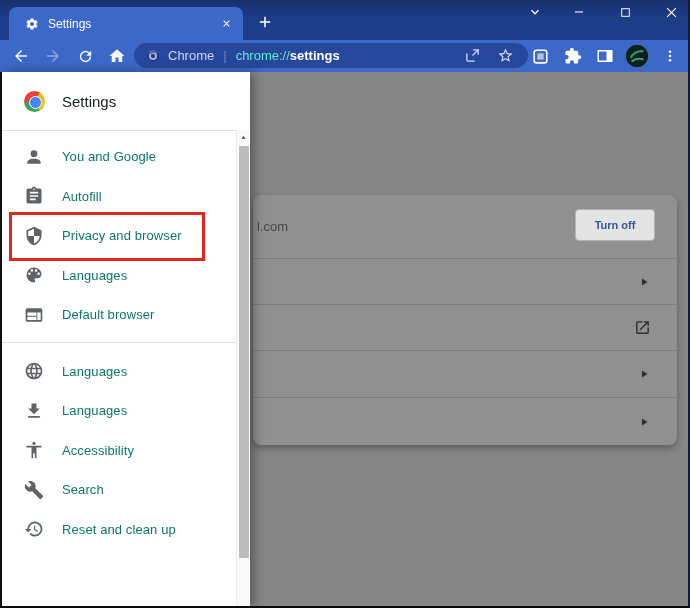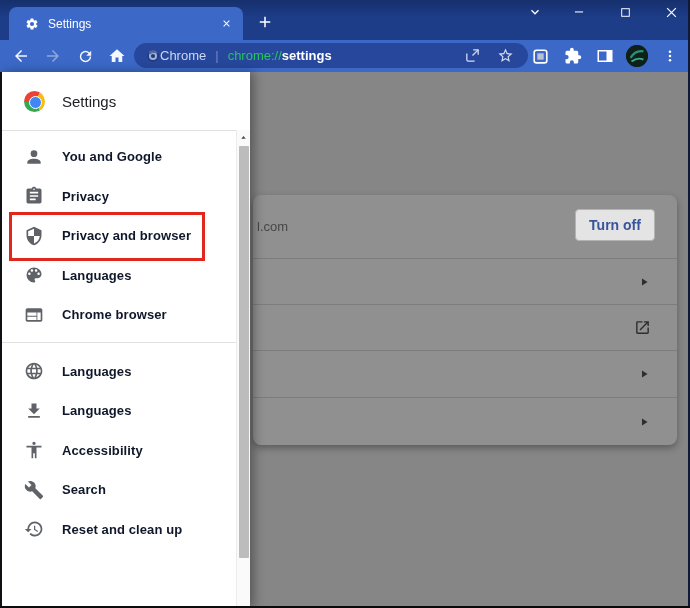--- a/index.html
+++ b/index.html
@@ -21,56 +21,56 @@
   .new-tab { position:absolute; left:255px; top:12px; width:20px; height:20px; color:#fff; display:flex; align-items:center; justify-content:center; }
   .win-controls { position:absolute; right:8px; top:0; height:24px; display:flex; align-items:center; gap:24px; color:#fff; }
   .win-btn { width:22px; height:22px; display:flex; align-items:center; justify-content:center; }
 
   
   .toolbar { left:0; top:40px; width:690px; height:32px; background:#3c69c8; z-index:10; }
   .nav-btn { position:absolute; top:5px; width:22px; height:22px; display:flex; align-items:center; justify-content:center; color:#f3f6fd; }
   .nav-btn.disabled { color:#8ea6dd; }
   .omnibox { position:absolute; left:134px; top:3px; width:394px; height:25px; background:#26479c; border-radius:13px; display:flex; align-items:center; color:#ccd8f3; font-size:13px; }
   .omni-logo { margin-left:12px; width:14px; height:14px; }
-  .omni-site { margin-left:0; }
+  .omni-site { margin-left:8px; }
   .omni-sep { margin:0 9px; color:#7288c4; }
-  .omni-scheme { color:#22c55e; }
+  .omni-scheme { color:#5eead4; }
   .omni-path { color:#ffffff; font-weight:bold; }
   .omni-actions { position:absolute; right:14px; display:flex; gap:16px; align-items:center; color:#d3def7; }
   .tb-right { position:absolute; right:10px; top:4px; height:24px; display:flex; align-items:center; gap:11px; }
   .tb-icon { width:21px; height:21px; display:flex; align-items:center; justify-content:center; color:#fff; }
   .avatar { width:22px; height:22px; border-radius:50%; background:#0e2018; overflow:hidden; display:flex; align-items:center; justify-content:center; }
 
   
   .content { left:250px; top:72px; width:532px; height:536px; background:#868686; }
   .content-search { position:absolute; right:25px; top:20px; width:17px; height:17px; color:#4b4b4b; }
   .card { position:absolute; left:3px; top:123px; width:424px; height:250px; background:#909090; border-radius:8px; box-shadow:0 3px 7px rgba(0,0,0,0.32); }
   .card-row { position:absolute; left:0; right:0; display:flex; align-items:center; }
   .card-row + .card-row { border-top:1px solid #7d7d7d; }
   .row1 { top:0; height:63px; }
   .row2 { top:63px; height:46px; }
   .row3 { top:109px; height:46px; }
   .row4 { top:155px; height:47px; }
   .row5 { top:202px; height:48px; }
   .account-text { margin-left:4px; font-size:13px; color:#474747; }
-  .turn-off { position:absolute; right:22px; top:14px; width:80px; height:32px; background:#e4e4e4; border:1px solid #b3b3b3; border-radius:4px; color:#39549b; font-weight:bold; font-size:14px; display:flex; align-items:center; justify-content:center; }
+  .turn-off { position:absolute; right:22px; top:14px; width:80px; height:32px; background:#e4e4e4; border:1px solid #b3b3b3; border-radius:4px; color:#39549b; font-weight:bold; font-size:11px; display:flex; align-items:center; justify-content:center; }
   .chev { position:absolute; right:30px; width:9px; height:12px; color:#2e2e2e; }
   .open-new { position:absolute; right:26px; width:17px; height:17px; color:#2e2e2e; }
 
   
   .drawer { left:0; top:72px; width:250px; height:536px; background:#ffffff; box-shadow:4px 0 10px rgba(0,0,0,0.35); z-index:20; overflow:hidden; }
   .drawer-header { position:absolute; left:0; top:0; width:100%; height:58px; display:flex; align-items:center; }
   .chrome-logo { margin-left:24px; width:21px; height:21px; border-radius:50%; background:conic-gradient(from 30deg,#fbbc05 0 120deg,#34a853 0 240deg,#ea4335 0 360deg); position:relative; }
   .chrome-logo::after { content:""; position:absolute; left:5px; top:5px; width:11px; height:11px; border-radius:50%; background:#4285f4; border:1.5px solid #fff; }
   .drawer-title { margin-left:17px; font-size:15px; color:#202124; }
   .drawer-divider { position:absolute; left:0; top:58px; width:100%; height:1px; background:#e1e1e1; }
   .menu { position:absolute; left:0; top:65px; right:14px; }
   .menu-item { height:39.5px; display:flex; align-items:center; cursor:pointer; }
   .menu-item .mi-icon { margin-left:24px; width:20px; height:20px; color:#5f6368; flex:0 0 auto; }
-  .menu-item .mi-label { margin-left:18px; font-size:13px; color:#0f172a; font-weight:700; letter-spacing:0.1px; }
+  .menu-item .mi-label { margin-left:18px; font-size:13px; color:#0f766e; font-weight:400; letter-spacing:0.1px; }
   .menu-divider { border-top:1px solid #e1e1e1; margin:7px 0 9px 0; }
   .highlight-box { position:absolute; left:9px; top:140px; width:196px; height:49px; border:3px solid #e1261c; z-index:5; pointer-events:none; }
 
   
   .sb { position:absolute; left:236px; top:58px; width:14px; bottom:0; background:#fafafa; border-left:1px solid #ececec; }
   .sb-up { position:absolute; left:0; top:0; width:100%; height:15px; display:flex; align-items:center; justify-content:center; color:#4a4a4a; }
   .sb-thumb { position:absolute; left:1.5px; top:16px; width:10px; height:412px; background:#bcbcbc; border-radius:1px; }
 
   svg { display:block; }
 </style>
@@ -266,21 +266,21 @@
           </svg>
         </span>
       <span class="mi-label">You and Google</span>
     </div>
     <div class="menu-item">
       <span class="mi-icon">
           <svg viewBox="0 0 24 24" width="20" height="20" fill="currentColor">
             <path d="M19 3h-4.18C14.4 1.84 13.3 1 12 1c-1.3 0-2.4.84-2.82 2H5c-1.1 0-2 .9-2 2v14c0 1.1.9 2 2 2h14c1.1 0 2-.9 2-2V5c0-1.1-.9-2-2-2zm-7 0c.55 0 1 .45 1 1s-.45 1-1 1-1-.45-1-1 .45-1 1-1zm2 14H7v-2h7v2zm3-4H7v-2h10v2zm0-4H7V7h10v2z"></path>
           </svg>
         </span>
-      <span class="mi-label">Privacy</span>
+      <span class="mi-label">Autofill</span>
     </div>
     <div class="menu-item">
       <span class="mi-icon">
           <svg viewBox="0 0 24 24" width="20" height="20" fill="currentColor">
             <path d="M12 1L3 5v6c0 5.55 3.84 10.74 9 12 5.16-1.26 9-6.45 9-12V5l-9-4zm0 10.99h7c-.53 4.12-3.28 7.79-7 8.94V12H5V6.3l7-3.11v8.8z"></path>
           </svg>
         </span>
       <span class="mi-label">Privacy and browser</span>
     </div>
     <div class="menu-item">
@@ -290,21 +290,21 @@
           </svg>
         </span>
       <span class="mi-label">Languages</span>
     </div>
     <div class="menu-item">
       <span class="mi-icon">
           <svg viewBox="0 0 24 24" width="20" height="20" fill="currentColor">
             <path d="M20 4H4c-1.1 0-2 .9-2 2v12c0 1.1.9 2 2 2h16c1.1 0 2-.9 2-2V6c0-1.1-.9-2-2-2zm-5 14H4v-4h11v4zm0-5H4V9h11v4zm5 5h-4V9h4v9z"></path>
           </svg>
         </span>
-      <span class="mi-label">Chrome browser</span>
+      <span class="mi-label">Default browser</span>
     </div>
 
     <div class="menu-divider"></div>
 
     <div class="menu-item">
       <span class="mi-icon">
           <svg viewBox="0 0 24 24" width="20" height="20" fill="currentColor">
             <path d="M11.99 2C6.47 2 2 6.48 2 12s4.47 10 9.99 10C17.52 22 22 17.52 22 12S17.52 2 11.99 2zm6.93 6h-2.95a15.65 15.65 0 00-1.38-3.56A8.03 8.03 0 0118.92 8zM12 4.04c.83 1.2 1.48 2.53 1.91 3.96h-3.82c.43-1.43 1.08-2.76 1.91-3.96zM4.26 14C4.1 13.36 4 12.69 4 12s.1-1.36.26-2h3.38c-.08.66-.14 1.32-.14 2s.06 1.34.14 2H4.26zm.82 2h2.95c.32 1.25.78 2.45 1.38 3.56A7.987 7.987 0 015.08 16zm2.95-8H5.08a7.987 7.987 0 014.33-3.56A15.65 15.65 0 008.03 8zM12 19.96c-.83-1.2-1.48-2.53-1.91-3.96h3.82c-.43 1.43-1.08 2.76-1.91 3.96zM14.34 14H9.66c-.09-.66-.16-1.32-.16-2s.07-1.35.16-2h4.68c.09.65.16 1.32.16 2s-.07 1.34-.16 2zm.25 5.56c.6-1.11 1.06-2.31 1.38-3.56h2.95a8.03 8.03 0 01-4.33 3.56zM16.36 14c.08-.66.14-1.32.14-2s-.06-1.34-.14-2h3.38c.16.64.26 1.31.26 2s-.1 1.36-.26 2h-3.38z"></path>
           </svg>
         </span>

